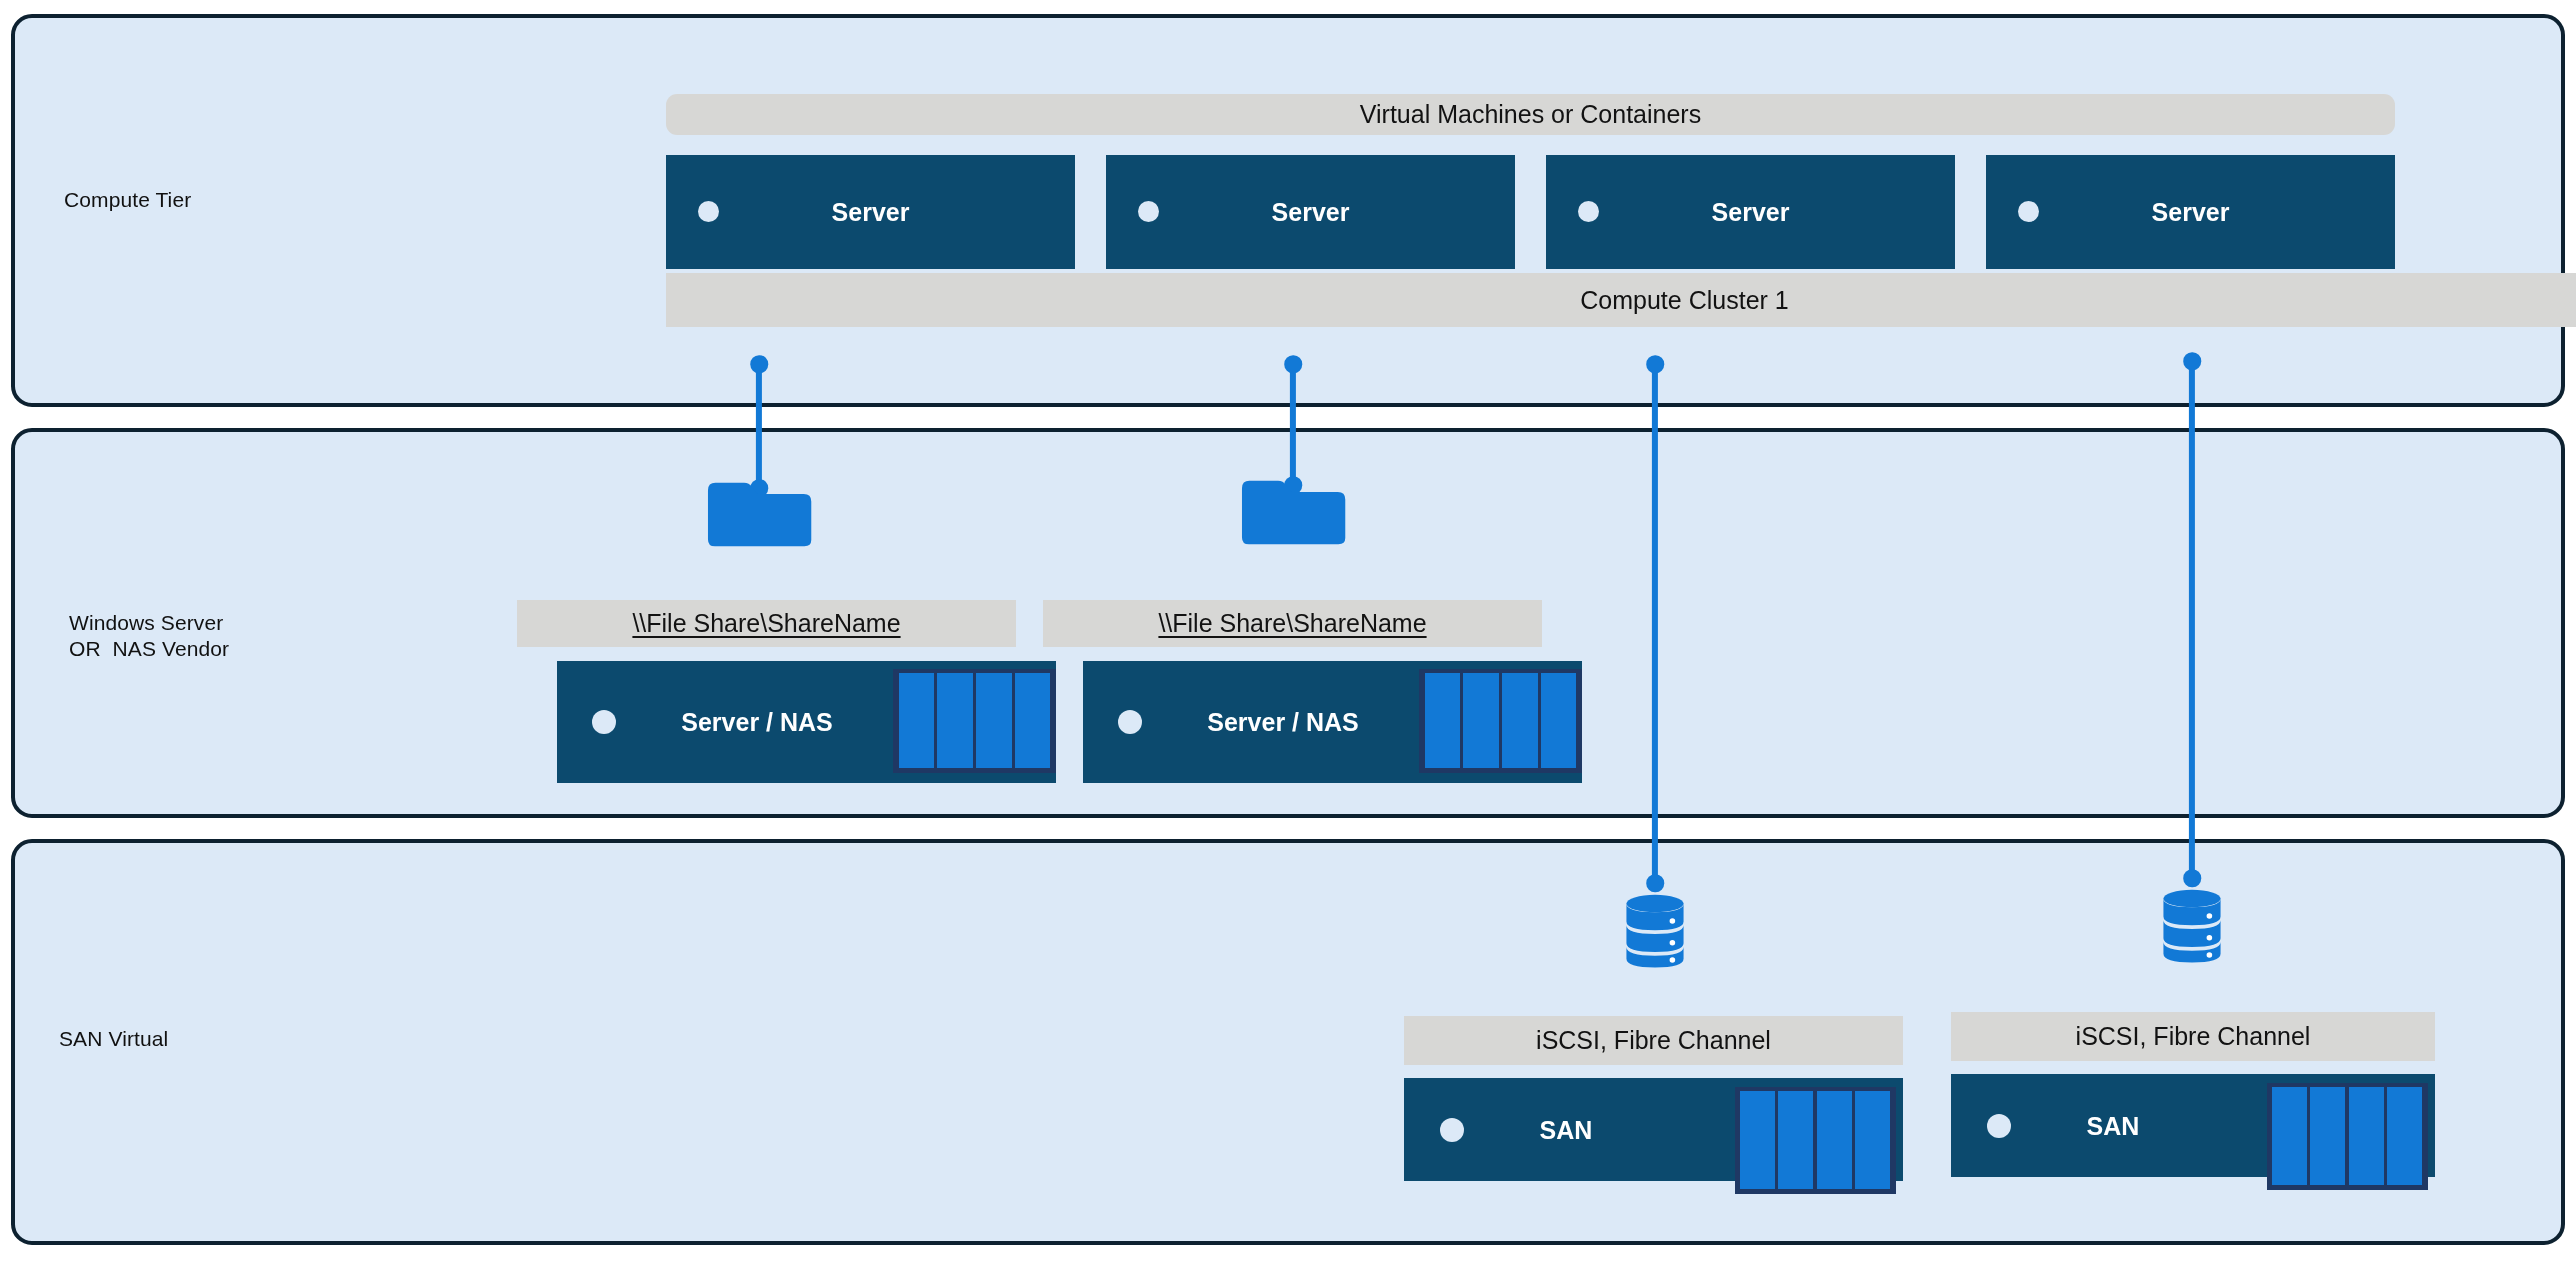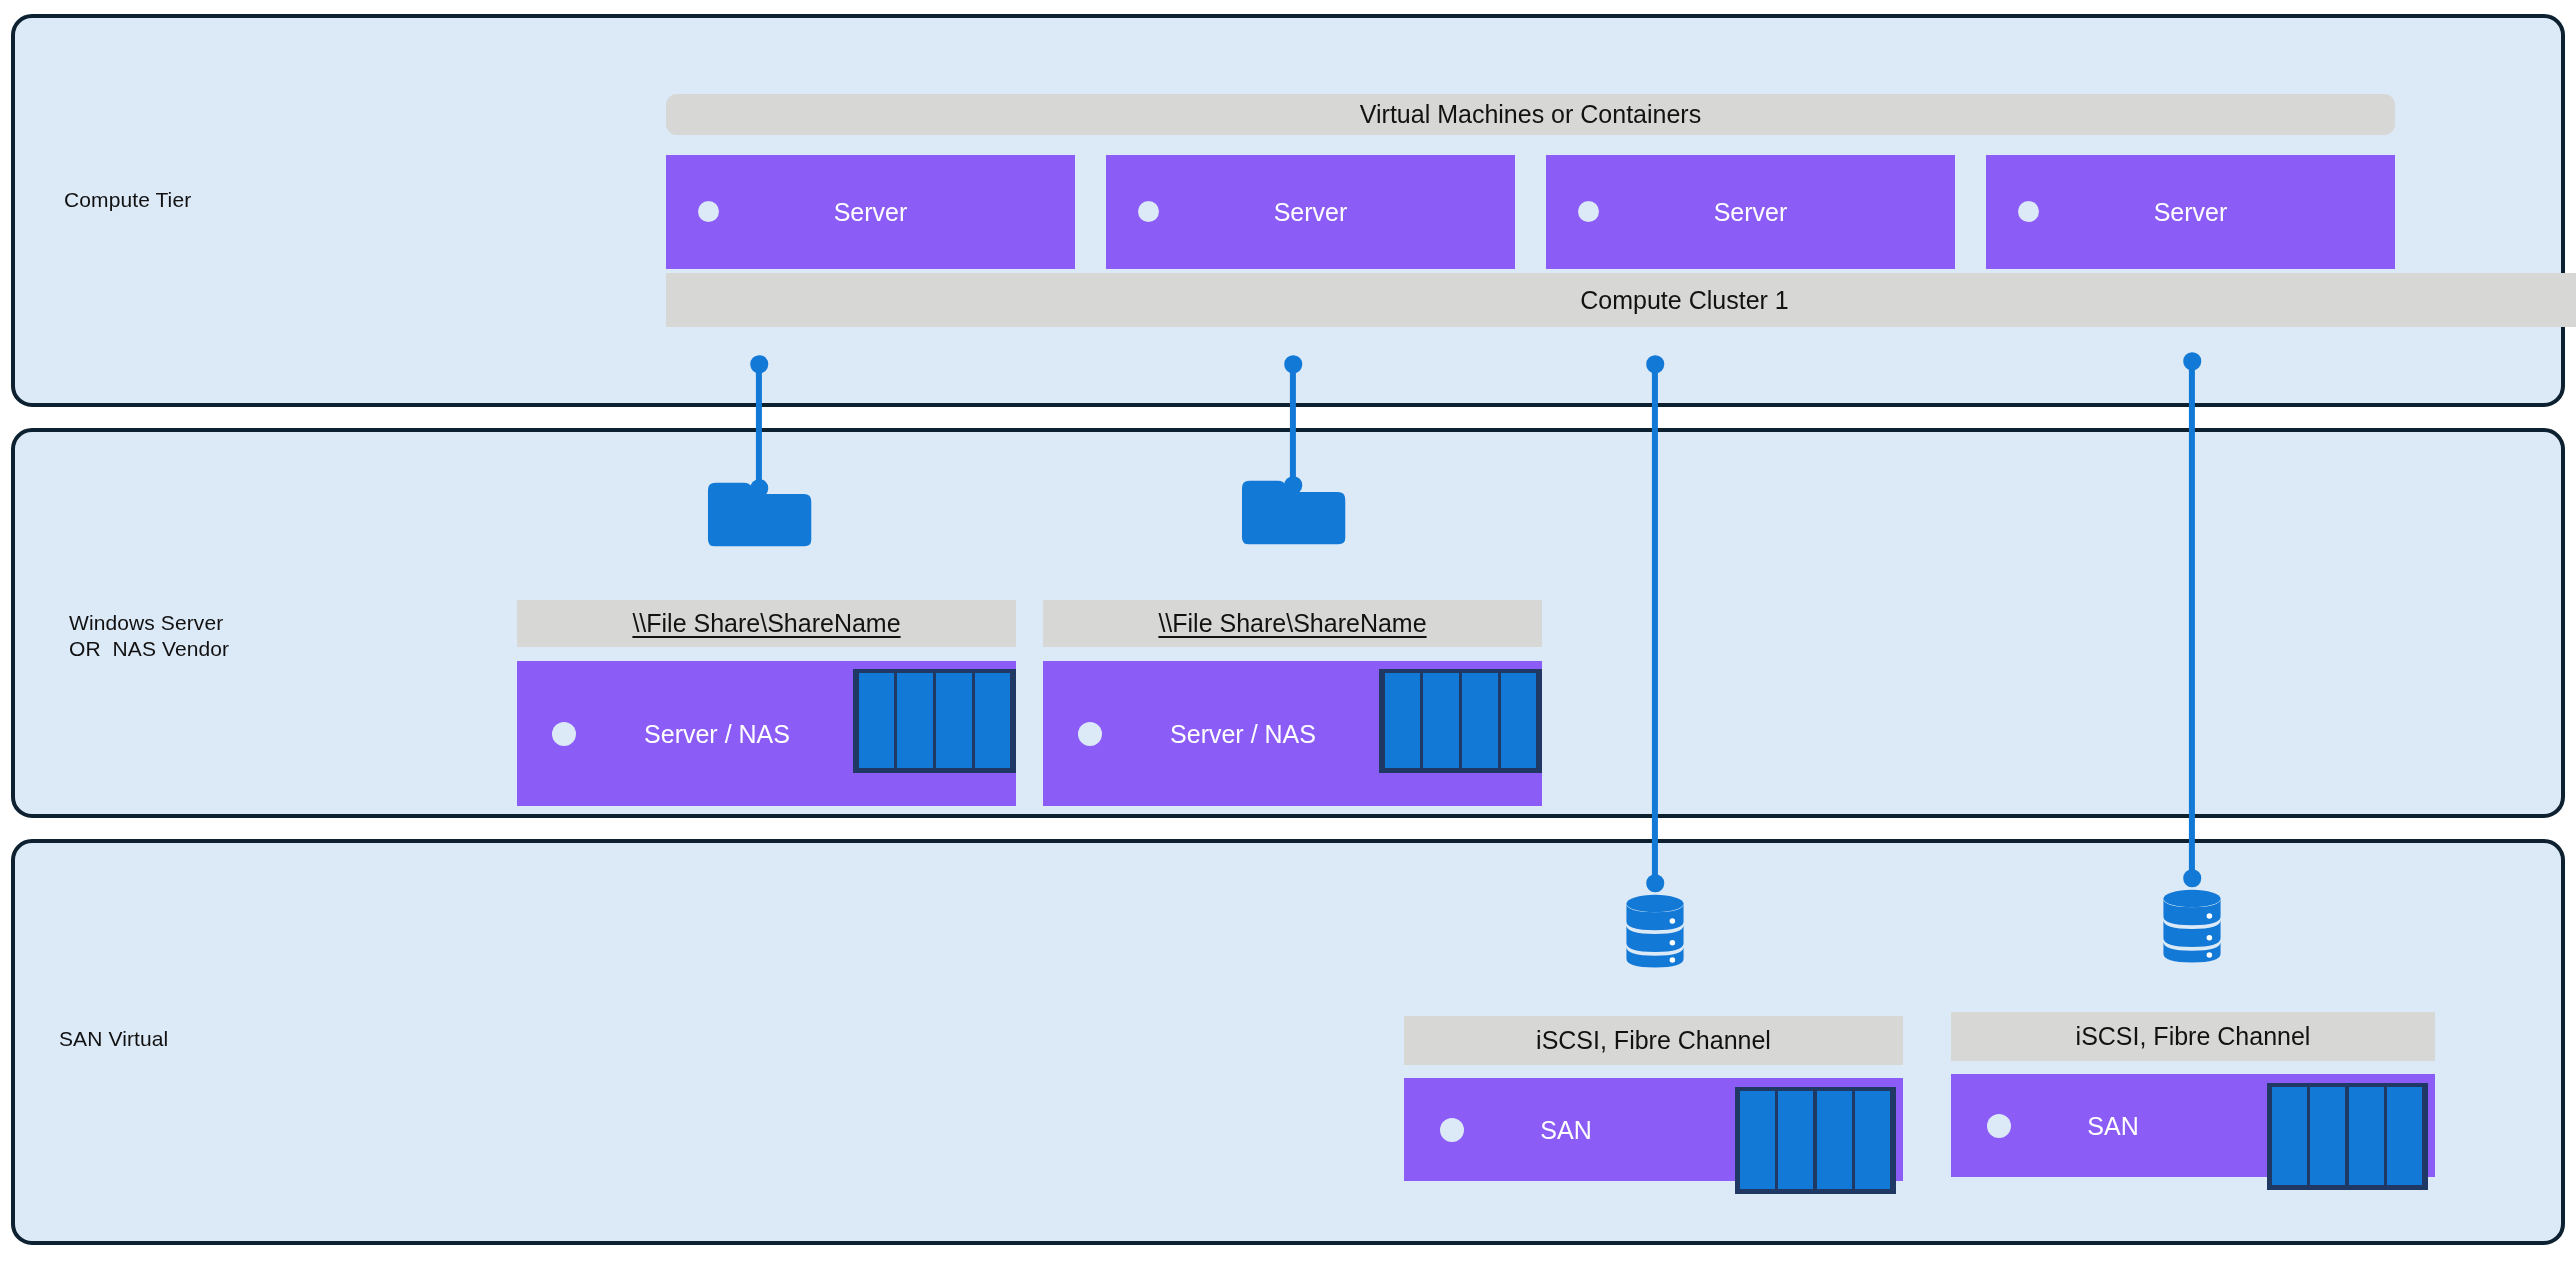--- a/index.html
+++ b/index.html
@@ -58,22 +58,23 @@
     white-space: nowrap;
   }
   .grey-band.underlined { text-decoration: underline; text-underline-offset: 4.4px; }
 
   #band-vm       { left: 666px; top: 94px; width: 1729px; height: 41px; border-radius: 11px; }
   #band-cluster  { left: 666px; top: 273px; width: 2037px; height: 54px; }
 
   
   .device-box {
     position: absolute;
-    background: #8b5cf6;
-    box-sizing: border-box;
+    background: #0c4a6e;
+    box-sizing: border-box;
+    font-weight: bold;
   }
   .device-dot {
     position: absolute;
     background: #dce9f7;
     border-radius: 50%;
   }
   .device-label {
     position: absolute;
     color: #ffffff;
     font-size: 25px;
@@ -105,21 +106,21 @@
     background: #1279d6;
     height: 100%;
     flex: 1 1 auto;
     margin: 0 1.9px;
   }
 
   
   #band-share-1 { left: 517px;  top: 600px; width: 499px; height: 47px; }
   #band-share-2 { left: 1043px; top: 600px; width: 499px; height: 47px; }
 
-  .nas { top: 661px; width: 499px; height: 145px; }
+  .nas { top: 661px; width: 499px; height: 122px; margin-left: 40px; }
   #nas-1 { left: 517px; }
   #nas-2 { left: 1043px; }
   .nas .device-dot { left: 35px; top: 50%; width: 24px; height: 24px; margin-top: -12px; }
   .nas .device-label { left: 200px; top: 50%; }
   .nas .drive-bay { right: 0px; top: 7.5px; width: 163px; height: 104px; }
 
   
   #band-iscsi-1 { left: 1404px; top: 1016px; width: 499px; height: 49px; }
   #band-iscsi-2 { left: 1951px; top: 1012px; width: 484px; height: 49px; }
 

